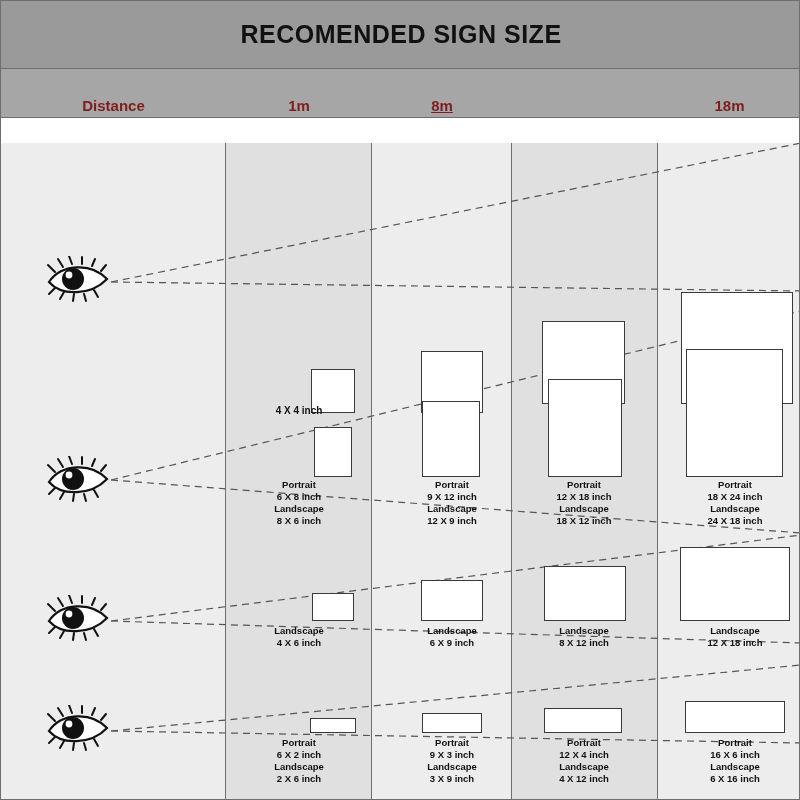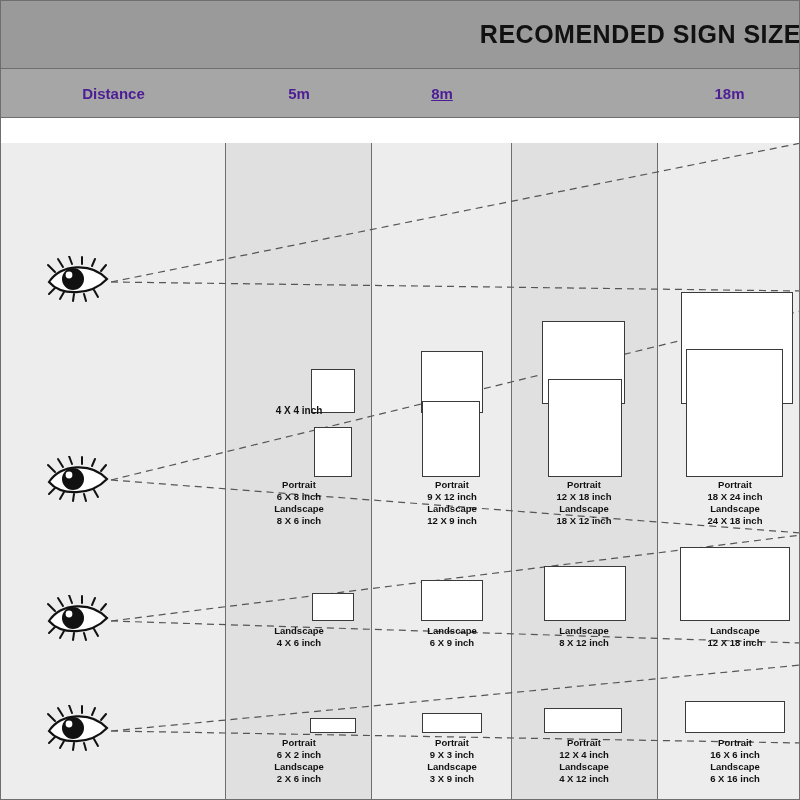--- a/index.html
+++ b/index.html
@@ -21,49 +21,49 @@
   
   #title-bar {
     position: absolute;
     left: 0; top: 0;
     width: 800px; height: 68px;
     background: #9a9a9a;
     border-bottom: 1px solid #6e6e6e;
     box-sizing: border-box;
     display: flex;
     align-items: center;
-    justify-content: flex-end;
+    justify-content: center;
   }
   #title-text {
     font-size: 25px;
     font-weight: bold;
     letter-spacing: 0.5px;
     color: #111111;
     text-transform: uppercase;
   }
 
   
   #header-row {
     position: absolute;
     left: 0; top: 68px;
     width: 800px; height: 49px;
     background: #a6a6a6;
     border-bottom: 1px solid #6e6e6e;
     box-sizing: border-box;
   }
   .hdr-cell {
     position: absolute;
-    top: 0;
+    top: 12px;
     height: 48px;
     display: flex;
     align-items: center;
     justify-content: center;
     font-size: 15px;
     font-weight: bold;
-    color: #4c1d95;
+    color: #7f1d1d;
   }
 
   
   #grid-body {
     position: absolute;
     left: 0; top: 117px;
     width: 800px; height: 683px;
     background: #e2e2e2;
     overflow: hidden;
     margin-top: 25px;
@@ -123,21 +123,21 @@
 <body>
 
 <div id="page">
 
   <div id="title-bar">
     <div id="title-text">RECOMENDED SIGN SIZE</div>
   </div>
 
   <div id="header-row">
     <div class="hdr-cell" style="left:0px;width:225px;">Distance</div>
-    <div class="hdr-cell" style="left:225px;width:146px;">5m</div>
+    <div class="hdr-cell" style="left:225px;width:146px;">1m</div>
     <div class="hdr-cell" style="left:371px;width:140px;text-decoration:underline;">8m</div>
     <div class="hdr-cell" style="left:657px;width:143px;">18m</div>
   </div>
 
   <div id="grid-body">
 
     <div class="col-band col-light" style="left:0px;width:225px;"></div>
     <div class="col-band col-dark" style="left:225px;width:146px;"></div>
     <div class="col-band col-light" style="left:371px;width:140px;"></div>
     <div class="col-band col-dark" style="left:511px;width:146px;"></div>

